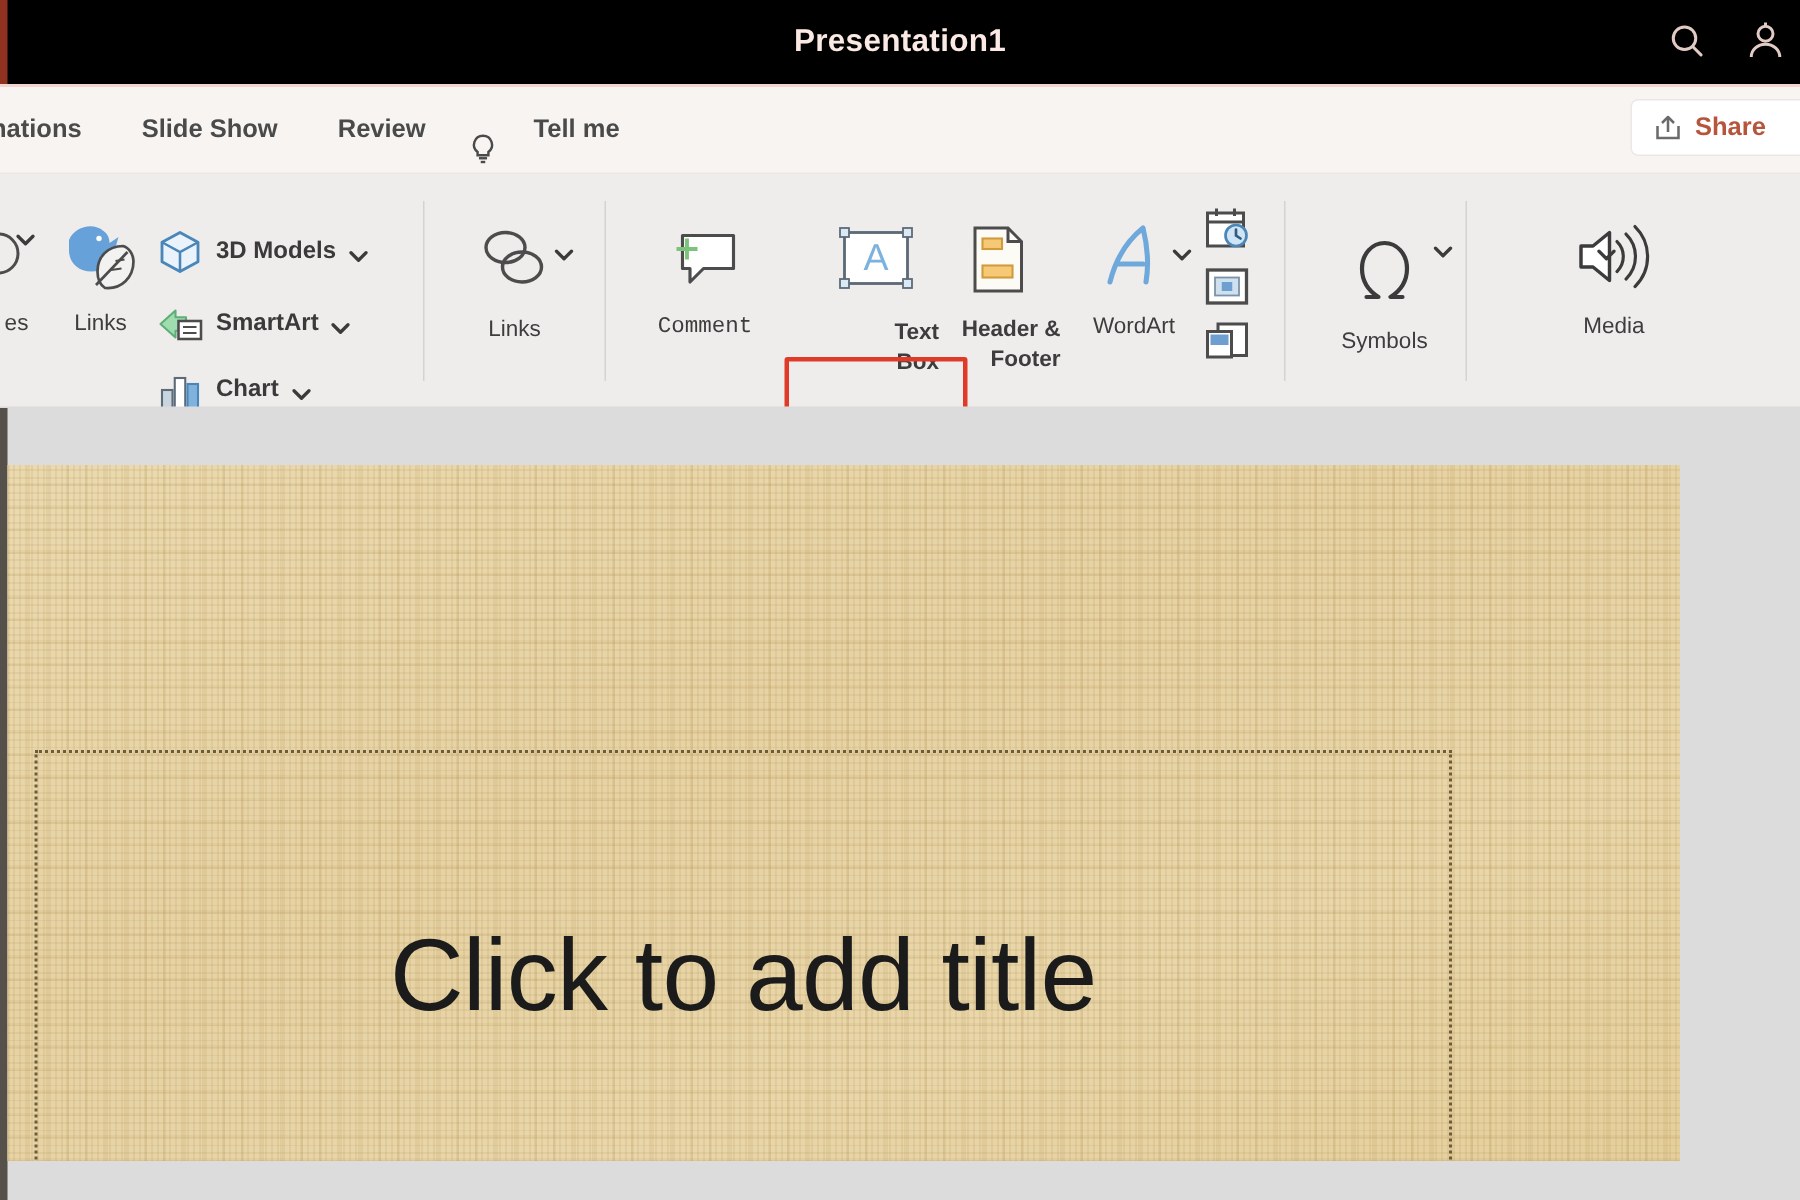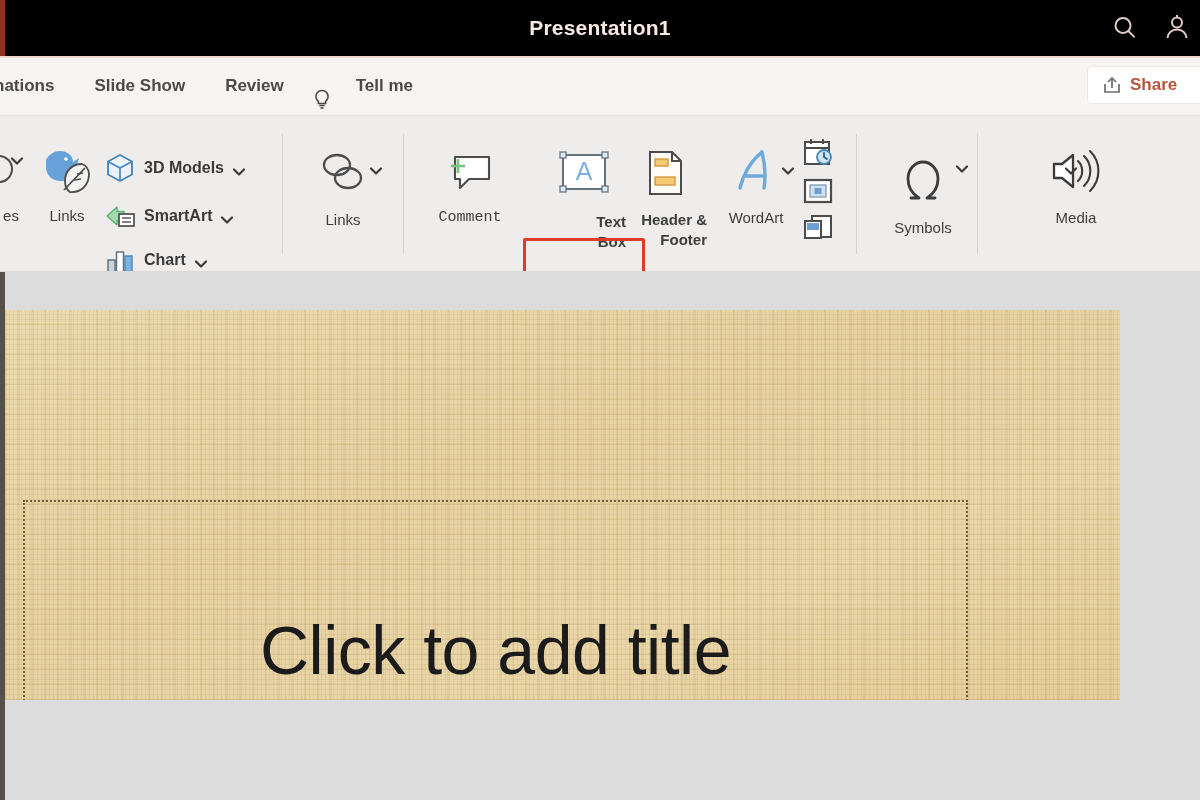--- a/index.html
+++ b/index.html
@@ -102,21 +102,21 @@
   
   .workspace {
     position: absolute; left: 0; top: 272px; width: 1200px; height: 528px;
     background: #dcdcdc;
   }
   .ws-left-edge {
     position: absolute; left: 0; top: 0; width: 5px; height: 528px;
     background: #55504a;
   }
   .slide {
-    position: absolute; left: 5px; top: 38px; width: 1115px; height: 390px;
+    position: absolute; left: 5px; top: 38px; width: 1115px; height: 464px;
     background:
       repeating-linear-gradient(90deg, rgba(180,150,95,.17) 0px, rgba(180,150,95,.17) 1px, rgba(255,255,255,0) 1px, rgba(255,255,255,0) 4px),
       repeating-linear-gradient(0deg, rgba(176,146,92,.15) 0px, rgba(176,146,92,.15) 1px, rgba(255,255,255,0) 1px, rgba(255,255,255,0) 5px),
       repeating-linear-gradient(90deg, rgba(140,110,60,.07) 0px, rgba(140,110,60,.07) 2px, rgba(255,255,255,.06) 2px, rgba(255,255,255,.06) 13px),
       repeating-linear-gradient(0deg, rgba(140,110,60,.06) 0px, rgba(140,110,60,.06) 2px, rgba(255,255,255,.05) 2px, rgba(255,255,255,.05) 15px),
       linear-gradient(160deg, #e9d6a6 0%, #e4cd98 42%, #e7d2a0 70%, #e2c98f 100%);
     overflow: hidden;
   }
   .placeholder {
     position: absolute;

